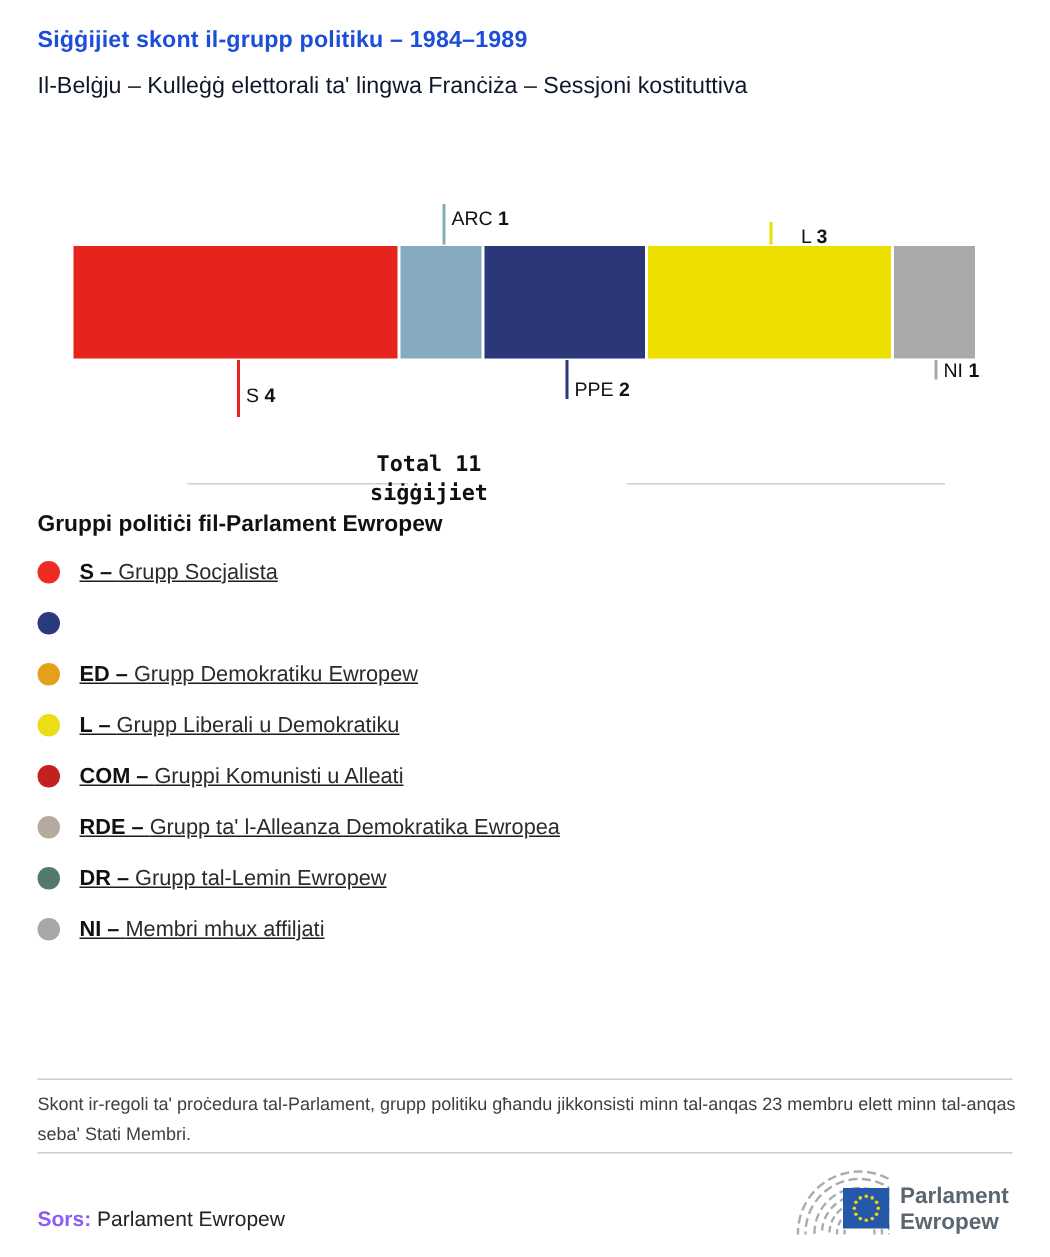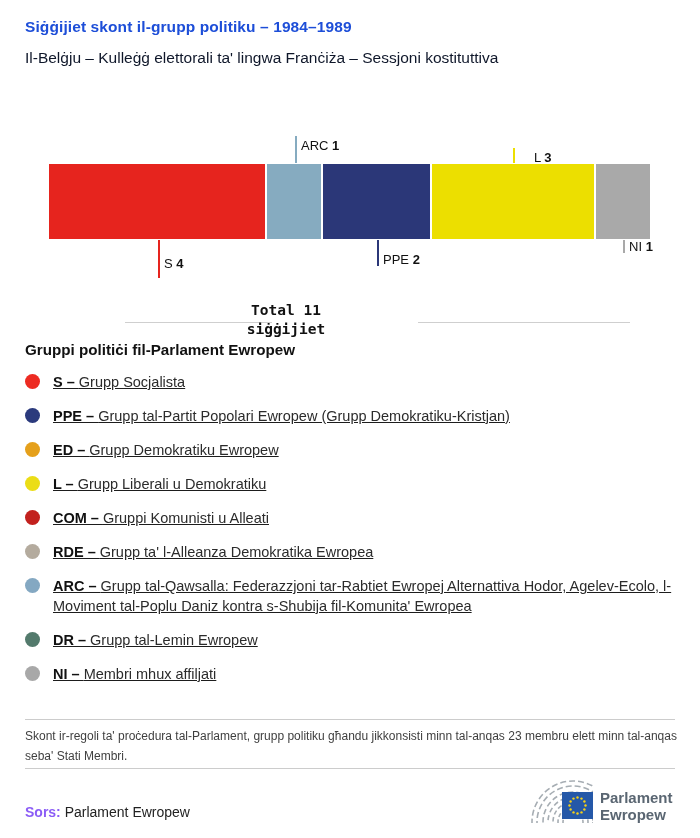--- a/index.html
+++ b/index.html
@@ -79,41 +79,36 @@
 </div>
 
 <div class="abs legend-heading">Gruppi politiċi fil-Parlament Ewropew</div>
 <ul id="legend">
     <li>
       <span class="dot" style="background: rgb(237, 43, 34);"></span>
       <span class="ltext"><b>S – </b>Grupp Socjalista</span>
     </li>
     <li>
       <span class="dot" style="background: rgb(43, 58, 125);"></span>
-      <span class="ltext"><b>PPE – </b>Grupp tal-Partit Popolari Ewropew (Grupp Demokratiku-Kristjan)</span>
     </li>
     <li>
       <span class="dot" style="background: rgb(229, 160, 27);"></span>
       <span class="ltext"><b>ED – </b>Grupp Demokratiku Ewropew</span>
     </li>
     <li>
       <span class="dot" style="background: rgb(235, 221, 22);"></span>
       <span class="ltext"><b>L – </b>Grupp Liberali u Demokratiku</span>
     </li>
     <li>
       <span class="dot" style="background: rgb(194, 33, 30);"></span>
       <span class="ltext"><b>COM – </b>Gruppi Komunisti u Alleati</span>
     </li>
     <li>
       <span class="dot" style="background: rgb(180, 171, 158);"></span>
       <span class="ltext"><b>RDE – </b>Grupp ta' l-Alleanza Demokratika Ewropea</span>
-    </li>
-    <li>
-      <span class="dot" style="background: rgb(132, 168, 194);"></span>
-      <span class="ltext"><b>ARC – </b>Grupp tal-Qawsalla: Federazzjoni tar-Rabtiet Ewropej Alternattiva Hodor, Agelev-Ecolo, l-Moviment tal-Poplu Daniz kontra s-Shubija fil-Komunita' Ewropea</span>
     </li>
     <li>
       <span class="dot" style="background: rgb(83, 122, 108);"></span>
       <span class="ltext"><b>DR – </b>Grupp tal-Lemin Ewropew</span>
     </li>
     <li>
       <span class="dot" style="background: rgb(168, 168, 168);"></span>
       <span class="ltext"><b>NI – </b>Membri mhux affiljati</span>
     </li>
   </ul>

